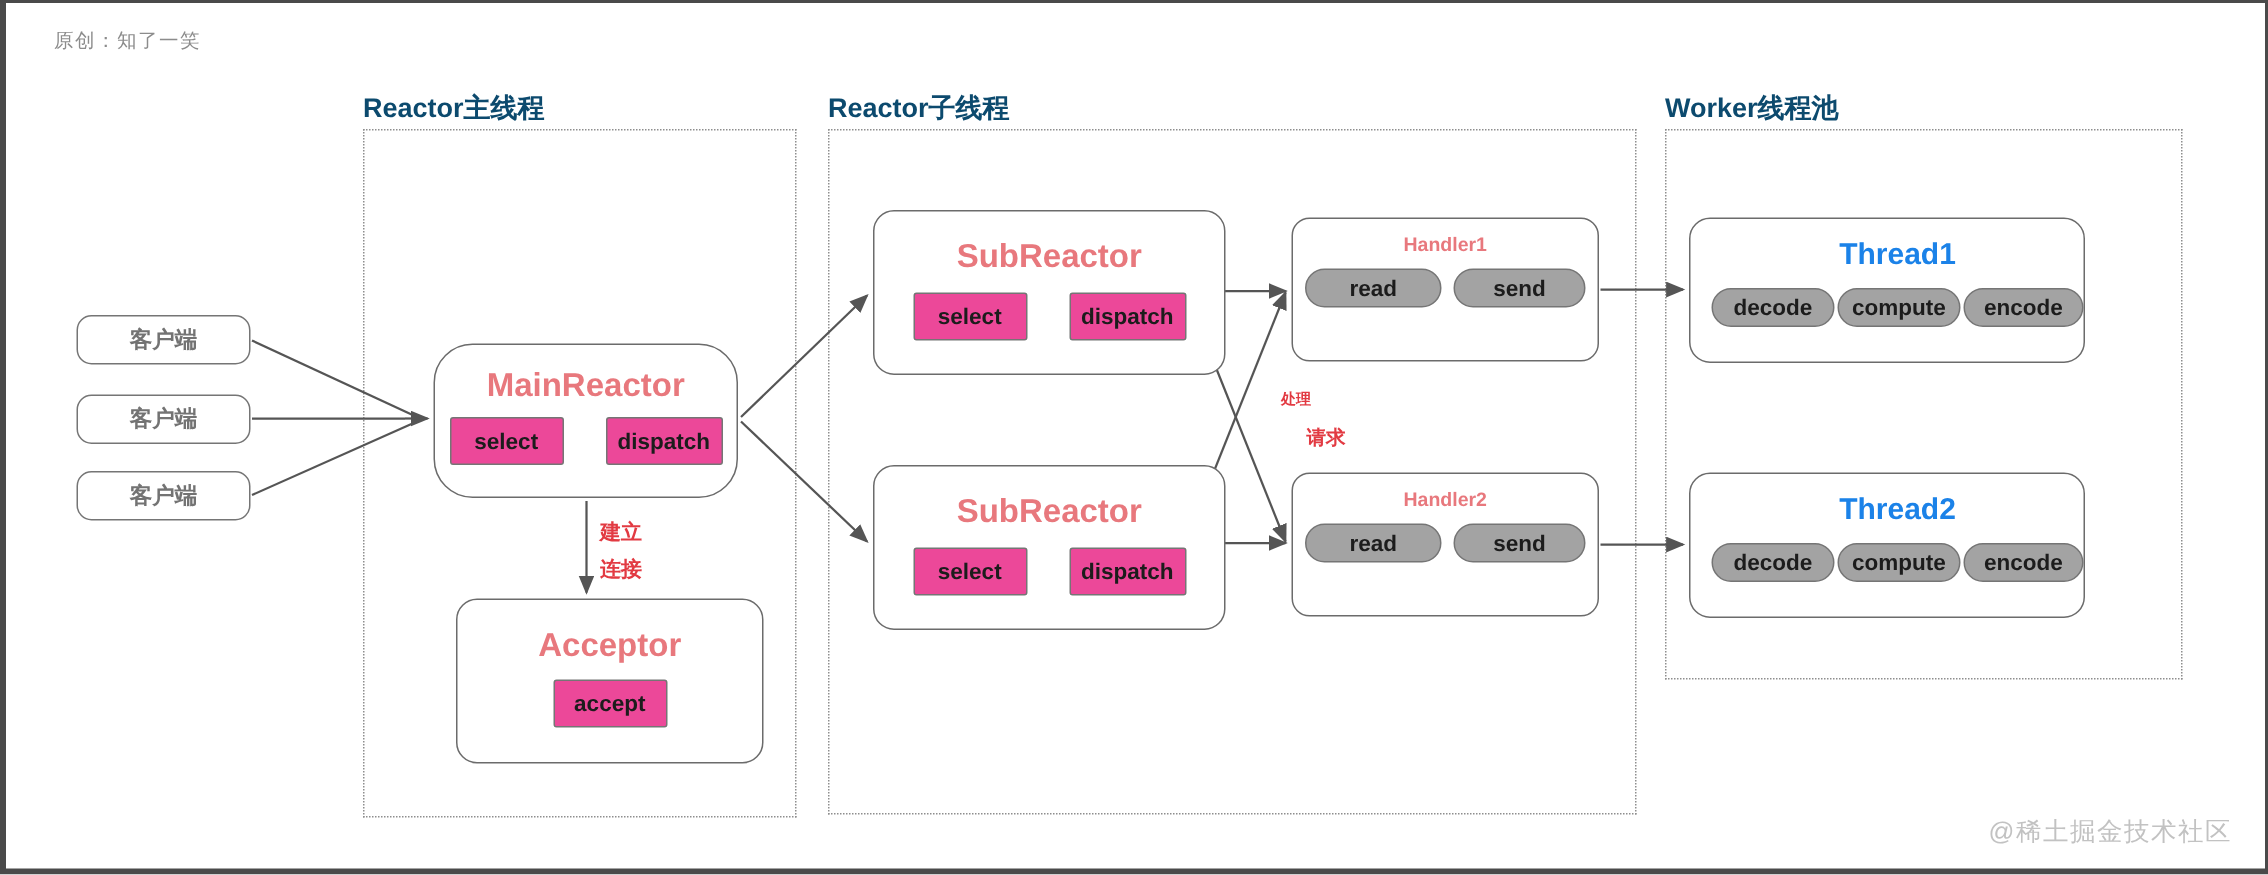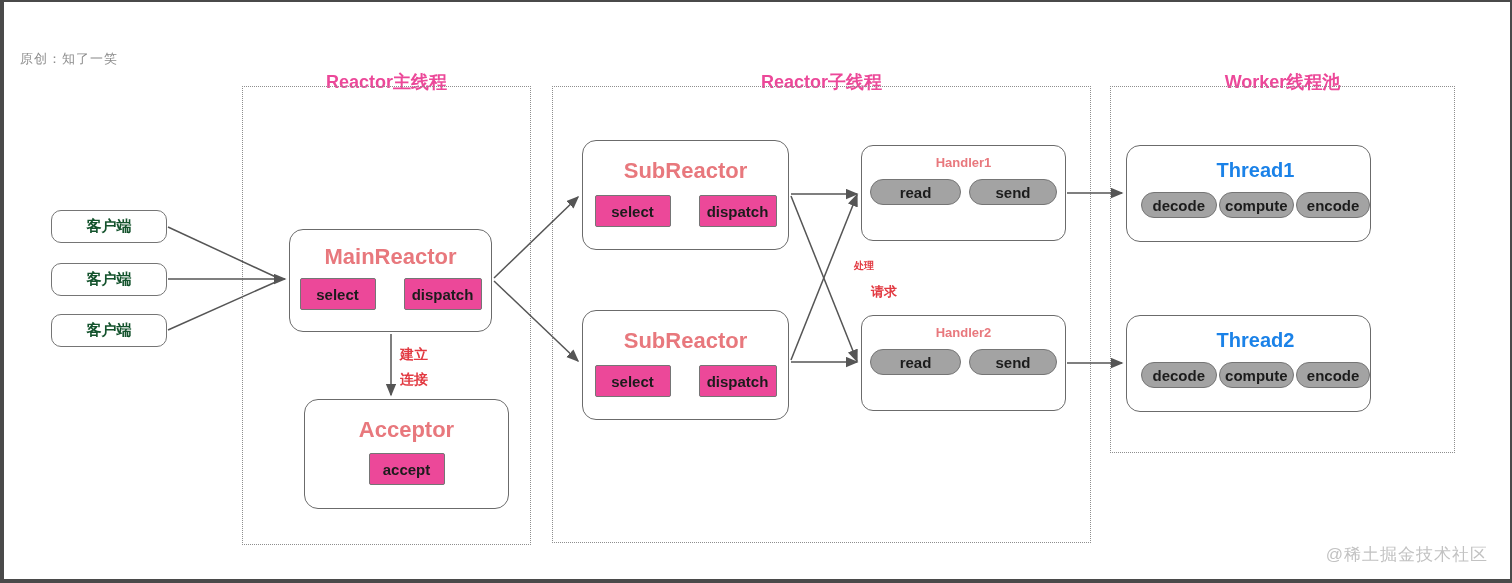--- a/index.html
+++ b/index.html
@@ -3,74 +3,74 @@
 <meta charset="utf-8">
 <style>
   * { margin:0; padding:0; box-sizing:border-box; }
   html,body { background:#fff; }
   body { font-family:"Liberation Sans","DejaVu Sans",sans-serif; }
   .canvas {
     position:relative; width:1512px; height:583px; background:#ffffff;
     border:2px solid #4a4a4a; border-left-width:4px; border-bottom-width:4px;
     overflow:hidden;
   }
-  .wm-top { position:absolute; left:16px; top:16px; font-size:13px; color:#8c8c8c; letter-spacing:1px;margin-top:32px; }
+  .wm-top { position:absolute; left:32px; top:16px; font-size:13px; color:#8c8c8c; letter-spacing:1px; }
   .wm-bottom { position:absolute; right:22px; top:541px; font-size:17px; color:#c2c2c2; letter-spacing:1px; }
 
-  .section-title { position:absolute; top:68px; text-align:center; font-size:18px; font-weight:bold; color:#ec4899; }
+  .section-title { position:absolute; top:58px; font-size:18px; font-weight:bold; color:#0c4a6e; }
   .st-main   { left:238px; width:289px; }
   .st-sub    { left:548px; width:539px; }
   .st-worker { left:1106px; width:345px; }
 
   .dashed-box { position:absolute; border:1px dotted #8e8e8e; background:transparent; }
   .db-main   { left:238px; top:84px; width:289px; height:459px; }
   .db-sub    { left:548px; top:84px; width:539px; height:457px; }
   .db-worker { left:1106px; top:84px; width:345px; height:367px; }
 
   .client { position:absolute; left:47px; width:116px; height:33px; border:1.5px solid #757575;
             border-radius:10px; display:flex; align-items:center; justify-content:center;
-            font-size:15px; font-weight:bold; color:#14532d; background:#fff; }
+            font-size:15px; font-weight:bold; color:#737373; background:#fff; }
   .client-1 { top:208px; } .client-2 { top:261px; } .client-3 { top:312px; }
 
   .node { position:absolute; border:1.5px solid #6b6b6b; border-radius:14px; background:#fff; }
   .node-title { text-align:center; font-weight:bold; }
   .pink { color:#e8787d; }
   .blue { color:#1b82e8; }
   .ops-row { display:flex; justify-content:center; }
 
   .op-sq { border:1.5px solid #757575; border-radius:2px; background:#ec4899;
            display:flex; align-items:center; justify-content:center;
            font-size:15px; font-weight:bold; color:#1c1c1c; height:32px; }
   .op-pill { border:1.5px solid #757575; border-radius:13px; background:#a3a3a3;
              display:flex; align-items:center; justify-content:center;
              font-size:15px; font-weight:bold; color:#1c1c1c; height:26px; }
 
-  .main-reactor { left:285px; top:227px; width:203px; height:103px; }
+  .main-reactor { left:285px; top:227px; width:203px; height:103px;border-radius:26px; }
   .main-reactor .node-title { margin-top:14px; font-size:22px; }
   .main-reactor .ops-row { margin-top:8px; gap:28px; }
 
   .acceptor { left:284px; top:397px; width:205px; height:110px;margin-left:16px; }
   .acceptor .node-title { margin-top:17px; font-size:22px; }
   .acceptor .ops-row { margin-top:10px; }
 
   .sub-reactor-1 { left:578px; top:138px; }
   .sub-reactor-2 { left:578px; top:308px; }
-  .sub-reactor { width:207px; height:110px; }
+  .sub-reactor { width:235px; height:110px; }
   .sub-reactor .node-title { margin-top:17px; font-size:22px; }
   .sub-reactor .ops-row { margin-top:11px; gap:28px; }
 
   .handler-1 { left:857px; top:143px; }
   .handler-2 { left:857px; top:313px; }
   .handler { width:205px; height:96px; border-radius:12px; }
   .handler .node-title { margin-top:9px; font-size:13px; }
   .handler .ops-row { margin-top:9px; gap:8px; }
 
   .thread-1 { left:1122px; top:143px; }
   .thread-2 { left:1122px; top:313px; }
-  .thread { width:245px; height:97px;padding-left:14px; }
+  .thread { width:264px; height:97px;padding-left:14px; }
   .thread .node-title { margin-top:13px; font-size:20px; }
   .thread .ops-row { margin-top:10px; gap:2px; }
 
   .w76 { width:76px; } .w78 { width:78px; }
   .w91 { width:91px; } .w88 { width:88px; } .w90 { width:90px; }
 
   .edge-label { position:absolute; font-size:14px; font-weight:bold; color:#e23a42; }
   .lbl-est-1 { left:396px; top:344px; }
   .lbl-est-2 { left:396px; top:369px; }
   .lbl-proc-1 { left:830px; top:257px; font-size:10px;margin-left:20px; }

